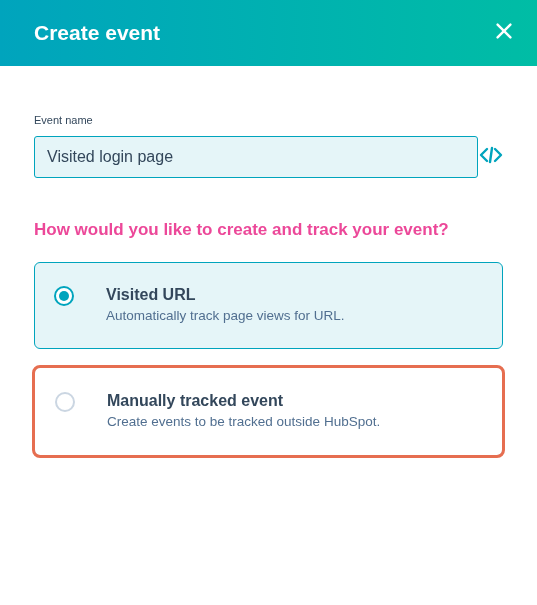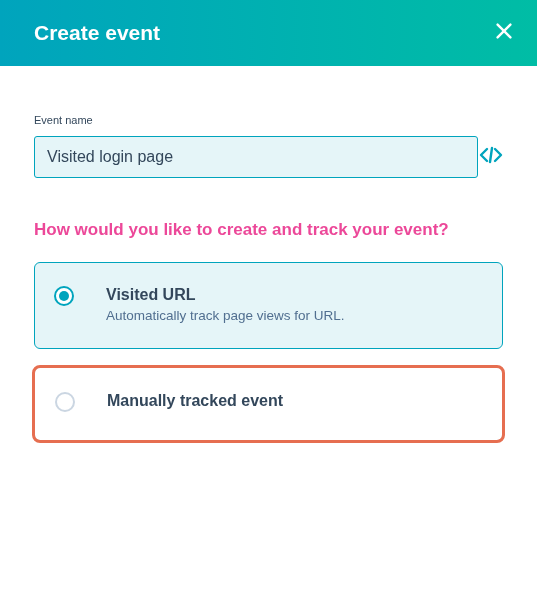--- a/index.html
+++ b/index.html
@@ -163,17 +163,18 @@
         <div class="radio checked"></div>
         <div class="option-text">
           <div class="option-title">Visited URL</div>
           <div class="option-desc">Automatically track page views for URL.</div>
         </div>
       </div>
       <div class="option-card highlighted">
         <div class="radio"></div>
         <div class="option-text">
           <div class="option-title">Manually tracked event</div>
+          <div class="option-desc">Create events to be tracked outside HubSpot.</div>
         </div>
       </div>
     </div>
 
 </div>
 
 </body></html>

